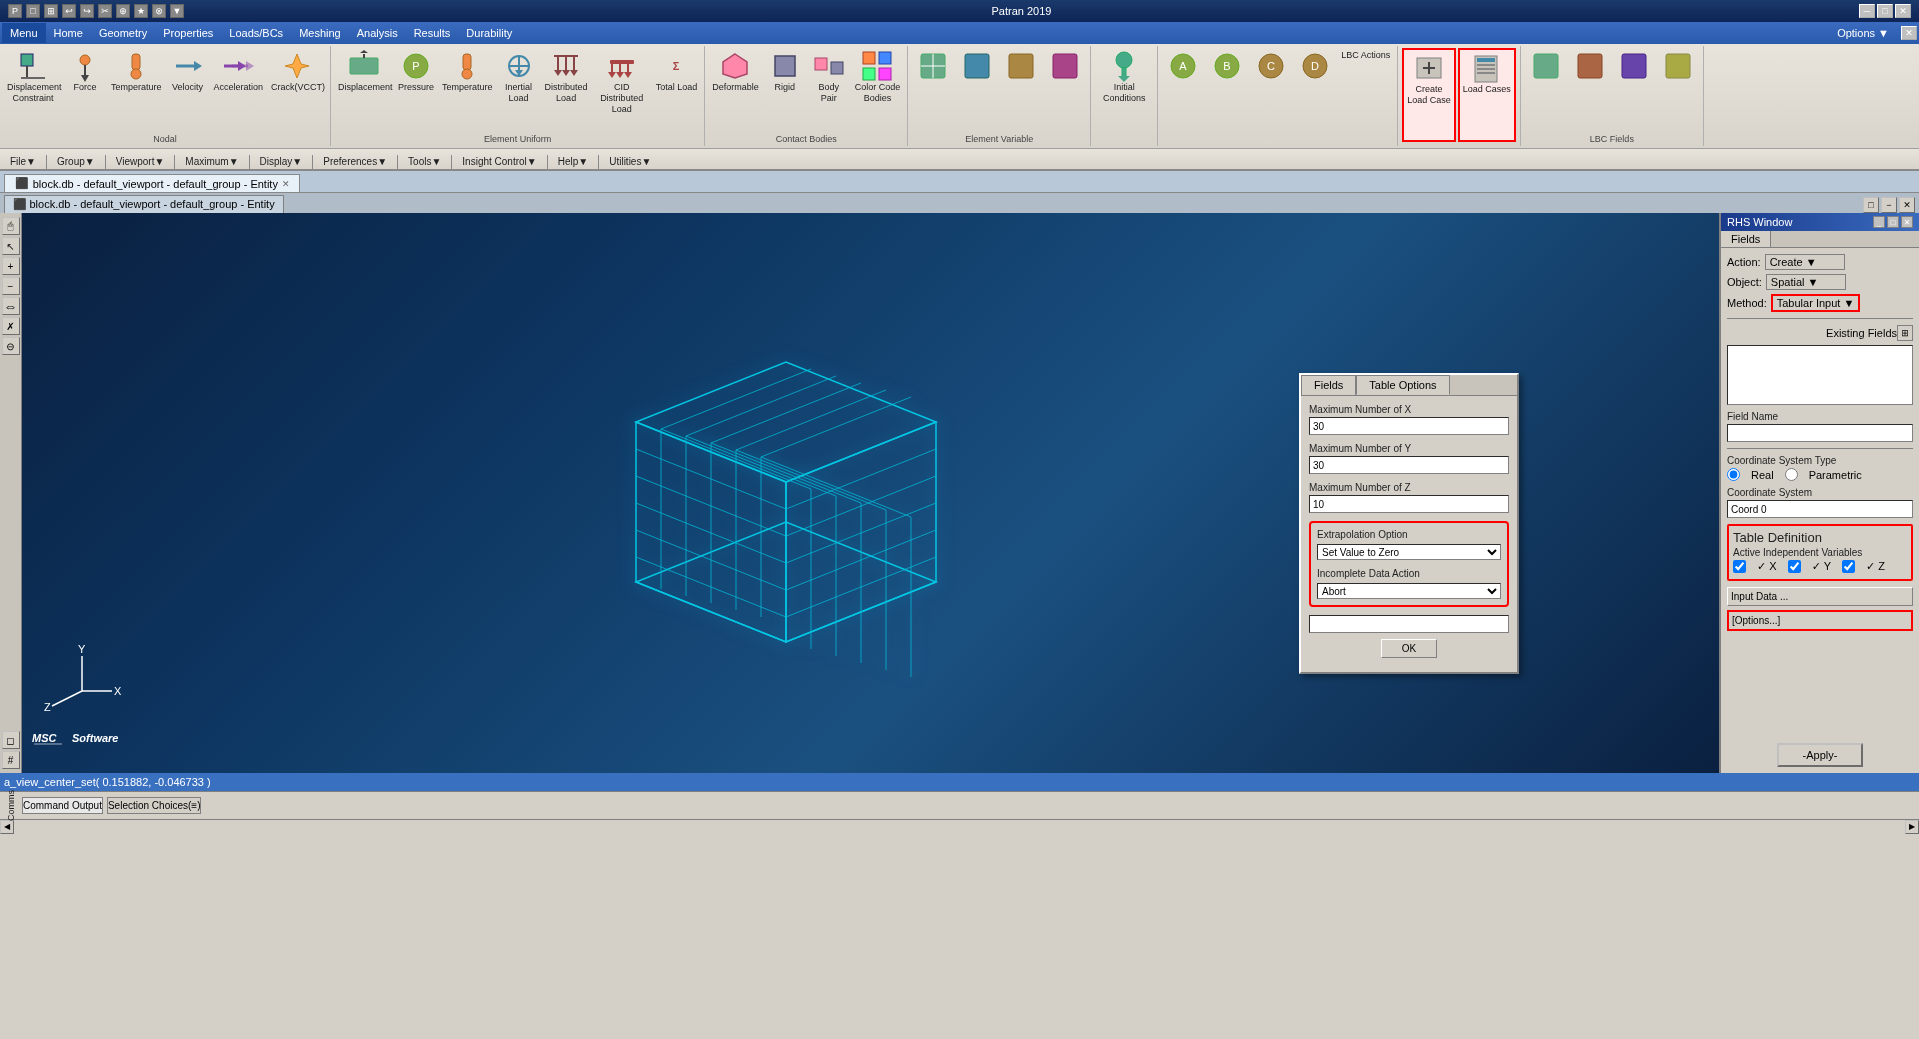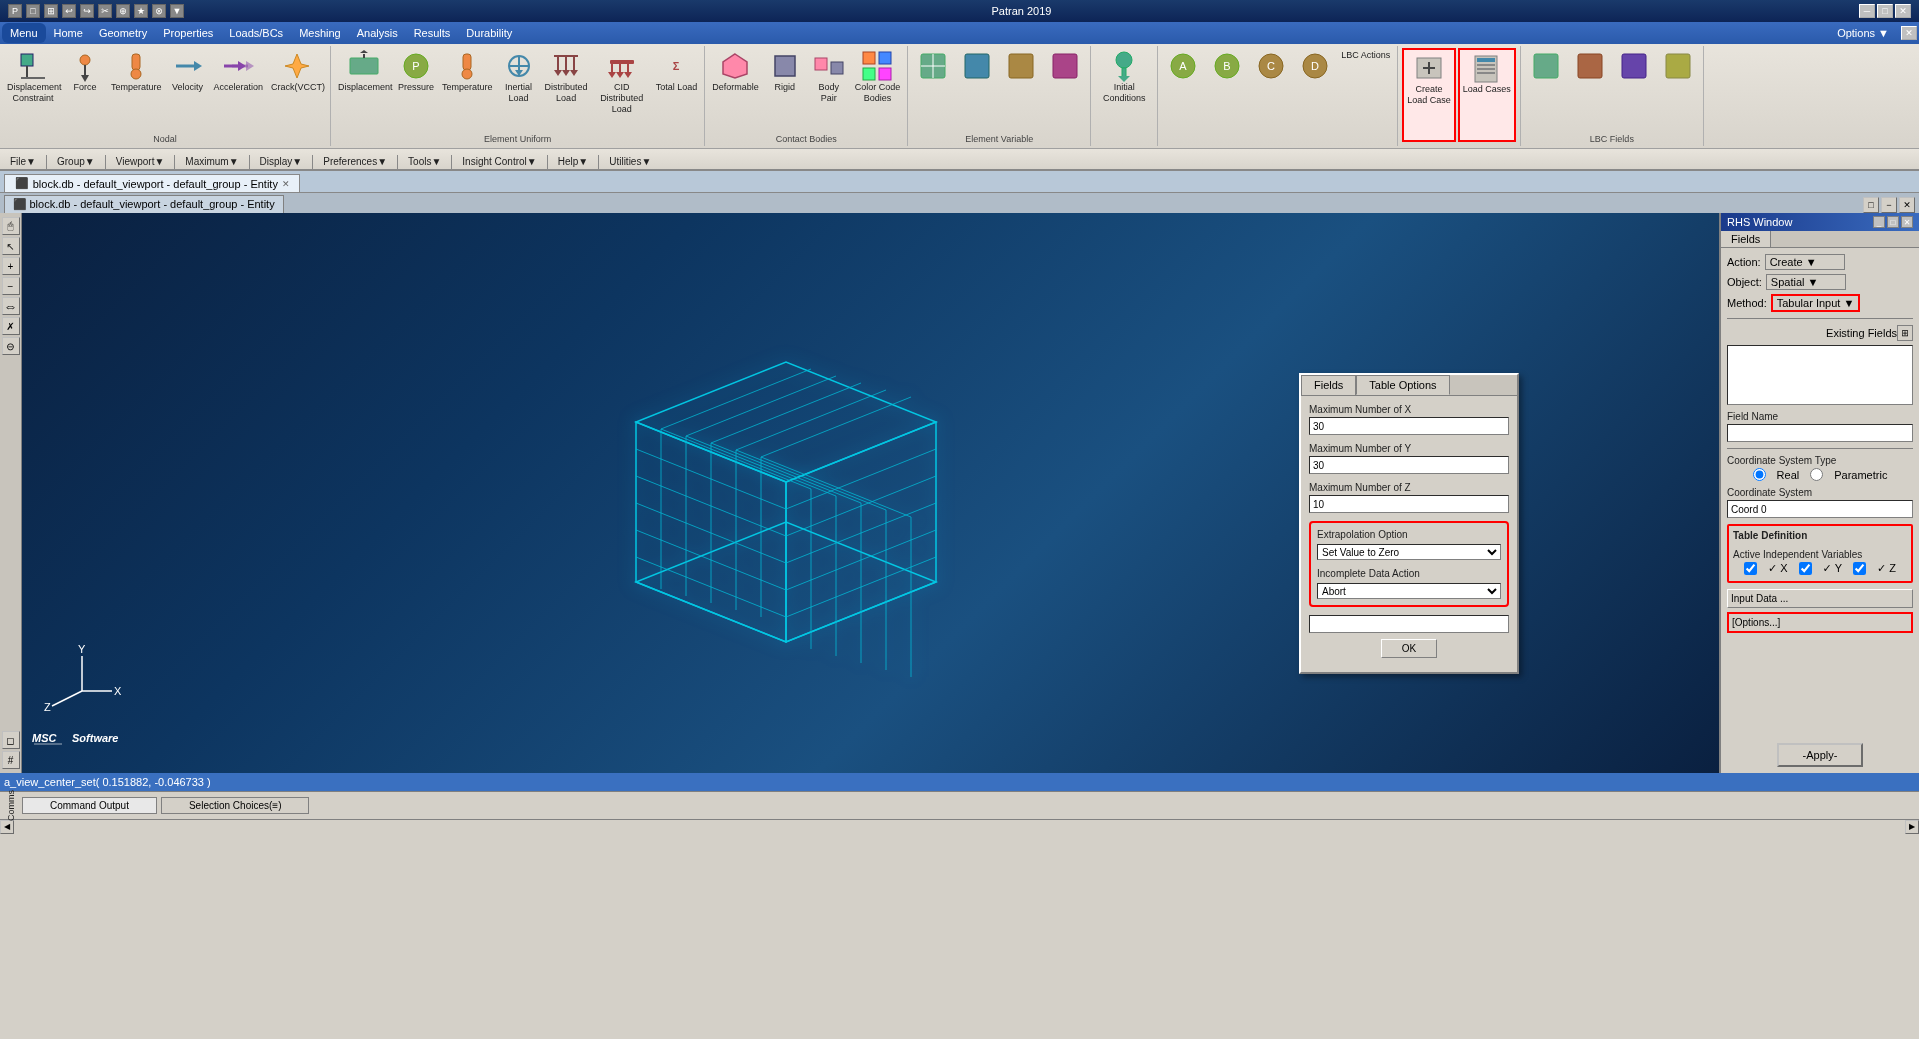--- a/index.html
+++ b/index.html
@@ -30,21 +30,20 @@
       padding: 0 2px;
     }
     .menu-btn {
       padding: 2px 8px;
       color: white;
       cursor: pointer;
       font-size: 11px;
       height: 20px;
       display: flex;
       align-items: center;
-      border-radius: 6px;
     }
     .menu-btn.active { background: #1a4a9b; }
     .menu-bar-right { margin-left: auto; display: flex; align-items: center; gap: 4px; color: white; }
 
     
     .toolbar {
       background: linear-gradient(to bottom, #e8e4dc, #d8d4cc);
       border-bottom: 1px solid #a0a0a0;
       display: flex;
       align-items: stretch;
@@ -305,22 +304,22 @@
       font-size: 10px;
       padding: 1px 3px;
     }
     .rhs-sep { height: 1px; background: #808080; margin: 6px 0; }
     .rhs-group {
       border: 2px solid red;
       border-radius: 2px;
       padding: 4px;
       margin-bottom: 6px;
     }
-    .rhs-group-label { font-size: 10px; color: #222; margin-bottom: 8px; font-weight: bold; }
-    .checkbox-row { display: flex; align-items: center; gap: 11px; margin-bottom: 2px; justify-content: center; }
+    .rhs-group-label { font-size: 13px; color: #222; margin-bottom: 2px; }
+    .checkbox-row { display: flex; align-items: center; gap: 11px; margin-bottom: 2px; }
     .rhs-btn {
       width: 100%;
       background: #d4d0c8;
       border: 1px solid #808080;
       border-top-color: #ffffff;
       border-left-color: #ffffff;
       padding: 3px;
       font-size: 10px;
       cursor: pointer;
       text-align: left;
@@ -376,21 +375,21 @@
     .bottom-tabs {
       background: #d4d0c8;
       height: 28px;
       display: flex;
       align-items: center;
       padding: 0 4px;
       gap: 4px;
       border-top: 1px solid #808080;
     }
     .bottom-tab {
-      padding: 2px 27px;
+      padding: 2px 0;
       background: #d4d0c8;
       border: 1px solid #808080;
       font-size: 10px;
       cursor: pointer;
       text-align: right;
     }
     .bottom-tab.active { background: #e8e8e8; }
 
     
     .bottom-scroll {

